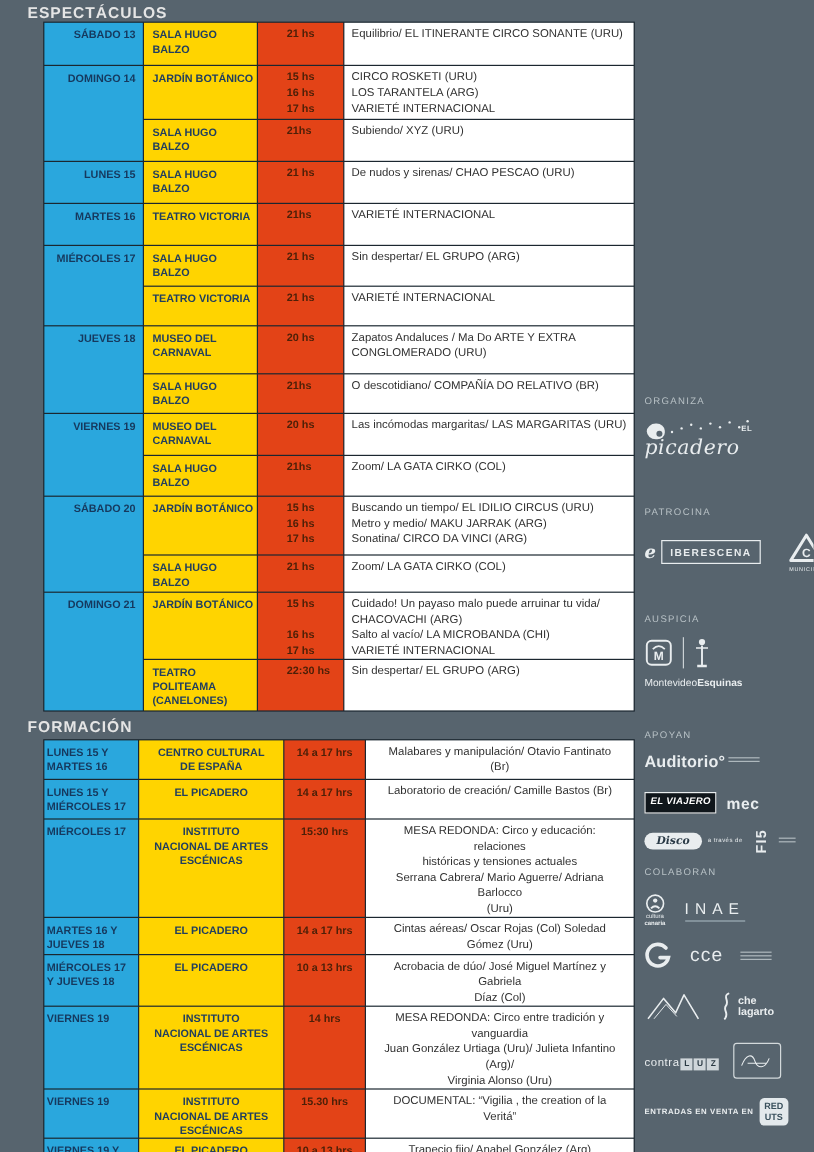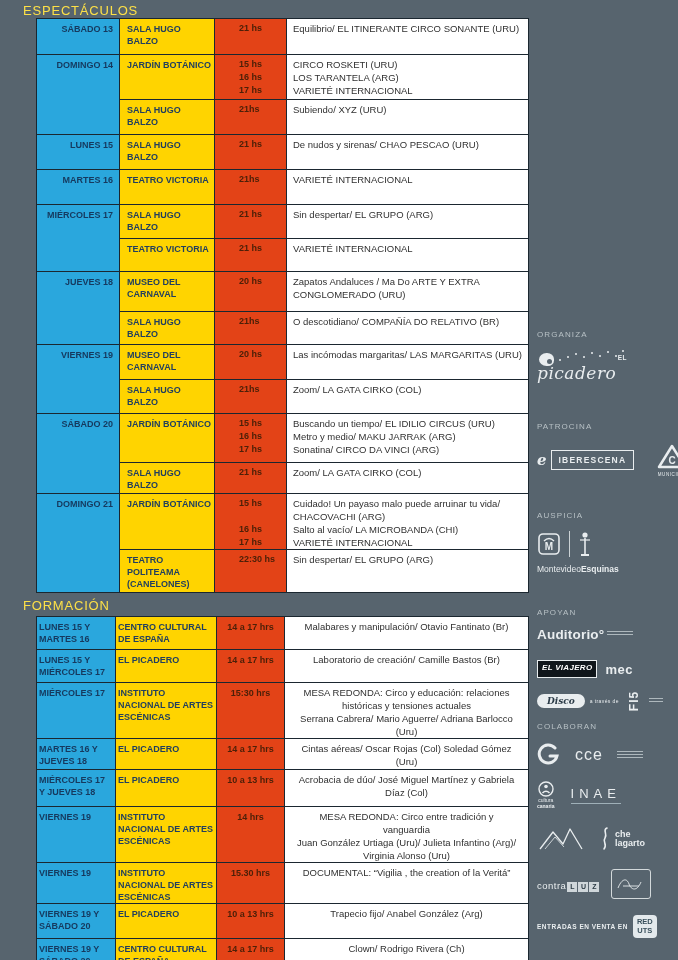--- a/index.html
+++ b/index.html
@@ -3,36 +3,36 @@
 <meta charset="utf-8">
 <style>
   :root{
     --page-bg:#57646e; --grid-line:#1b2730;
     --cell-blue:#2aa7dd; --cell-yellow:#ffd400; --cell-orange:#e34317;
     --ink-navy:#16395e; --ink-rust:#4d2008; --ink-dark:#303030; --logo-white:#e9edef;
   }
   *{box-sizing:border-box;margin:0;padding:0}
   html,body{width:678px;height:960px}
   body{background:var(--page-bg);font-family:"Liberation Sans",sans-serif;position:relative;overflow:hidden}
-  .sec-title{position:absolute;left:23px;color:#fde047;font-size:13px;font-weight:normal;letter-spacing:.8px}
+  .sec-title{position:absolute;left:23px;color:#e5e5e5;font-size:13px;font-weight:bold;letter-spacing:.8px}
   #esp-title{top:3px}
   #form-title{top:598px}
   .sched{position:absolute;left:36px;width:493px;background:var(--grid-line);padding:1px;display:flex;flex-direction:column;gap:1px}
   #esp-table{top:18px}
   #form-table{top:616px}
   .day-group{display:flex;gap:1px}
   .slots{flex:1;display:flex;flex-direction:column;gap:1px}
   .slot-row,.form-row{display:flex;gap:1px}
   .cell{white-space:pre-line}
   .c-date{flex:none;width:82px;background:var(--cell-blue);color:var(--ink-navy);font-weight:bold;font-size:9px;line-height:12px;text-align:right;padding:4px 6px 0 2px}
   .c-venue{flex:none;width:94px;background:var(--cell-yellow);color:#223f5e;font-weight:bold;font-size:9px;line-height:12px;padding:4px 2px 0 7px}
   .c-time{flex:none;width:71px;background:var(--cell-orange);color:var(--ink-rust);font-weight:bold;font-size:9px;line-height:13px;padding:3px 2px 0 24px}
   .c-show{flex:1;background:#fff;color:var(--ink-dark);font-size:9.5px;line-height:13px;padding:3px 4px 0 6px}
   .form-row .c-date{width:78px;text-align:left;padding:4px 2px 0}
-  .form-row .c-venue{width:100px;text-align:left;padding:4px 2px 0}
+  .form-row .c-venue{width:120px;text-align:center;padding:4px 2px 0}
   .form-row .c-time{width:67px;text-align:center;padding:4px 2px 0}
   .form-row .c-show{text-align:center;padding:3px 10px 0}
   
   .sidebar{position:absolute;left:530px;top:330px;width:146px;color:var(--logo-white)}
   .sb-label{font-size:8px;letter-spacing:1.1px;color:#b7c0c5;padding-left:7px}
   .row{display:flex;align-items:center;gap:8px;padding-left:7px}
   
   .pica{margin:16px 0 0 7px;position:relative;width:96px}
   .pica-blob{position:absolute;left:2px;top:-2px;width:15px;height:13px;background:var(--logo-white);border-radius:60% 55% 50% 60%}
   .pica-blob:after{content:"";position:absolute;right:2px;bottom:2px;width:5px;height:5px;border-radius:50%;background:var(--page-bg)}
@@ -357,42 +357,42 @@
     <span class="disco-pill">Disco</span>
     <span class="disco-via">a través de</span>
     <span class="fi5">FI5</span>
     <span class="tiny-lines" style="margin:0">
         <i style="width:14px"></i>
         <i style="width:14px"></i>
       </span>
   </div>
 
   <div class="sb-label" style="margin-top:14px">COLABORAN</div>
+  <div class="row" style="margin-top:14px;gap:16px">
+    <div class="cult">
+      <svg width="16" height="16" viewBox="0 0 16 16">
+        <circle cx="8" cy="8" r="7" fill="none" stroke="#e9edef" stroke-width="1.4"></circle>
+        <circle cx="8" cy="5.5" r="1.8" fill="#e9edef"></circle>
+        <path d="M4.5 12 Q8 8.5 11.5 12" fill="none" stroke="#e9edef" stroke-width="1.6"></path>
+      </svg>
+      <span>cultura</span>
+      <b>canaria</b>
+    </div>
+    <span class="inae">INAE</span>
+  </div>
   <div class="row" style="margin-top:12px;gap:14px">
     <svg width="24" height="24" viewBox="0 0 24 24">
       <path d="M18 5 A9 9 0 1 0 20 13 L13 13" fill="none" stroke="#e9edef" stroke-width="3" stroke-linecap="round"></path>
     </svg>
     <span class="cce">cce</span>
     <span class="tiny-lines" style="margin:0">
         <i></i>
         <i></i>
         <i></i>
       </span>
-  </div>
-  <div class="row" style="margin-top:14px;gap:16px">
-    <div class="cult">
-      <svg width="16" height="16" viewBox="0 0 16 16">
-        <circle cx="8" cy="8" r="7" fill="none" stroke="#e9edef" stroke-width="1.4"></circle>
-        <circle cx="8" cy="5.5" r="1.8" fill="#e9edef"></circle>
-        <path d="M4.5 12 Q8 8.5 11.5 12" fill="none" stroke="#e9edef" stroke-width="1.6"></path>
-      </svg>
-      <span>cultura</span>
-      <b>canaria</b>
-    </div>
-    <span class="inae">INAE</span>
   </div>
   <div class="row" style="margin-top:16px;gap:14px">
     <svg width="48" height="28" viewBox="0 0 48 28">
       <path d="M3 24 L16 7 L26 19 L33 4 L45 24" fill="none" stroke="#e9edef" stroke-width="1.3" stroke-linejoin="round"></path>
       <path d="M8 24 L18 12 L27 22" fill="none" stroke="#e9edef" stroke-width="0.8"></path>
     </svg>
     <div class="row" style="padding:0;gap:4px">
       <svg width="12" height="26" viewBox="0 0 12 26">
         <path d="M8 2 C3 4 9 8 6 12 C3 16 9 18 5 23" fill="none" stroke="#e9edef" stroke-width="1.6" stroke-linecap="round"></path>
       </svg>

